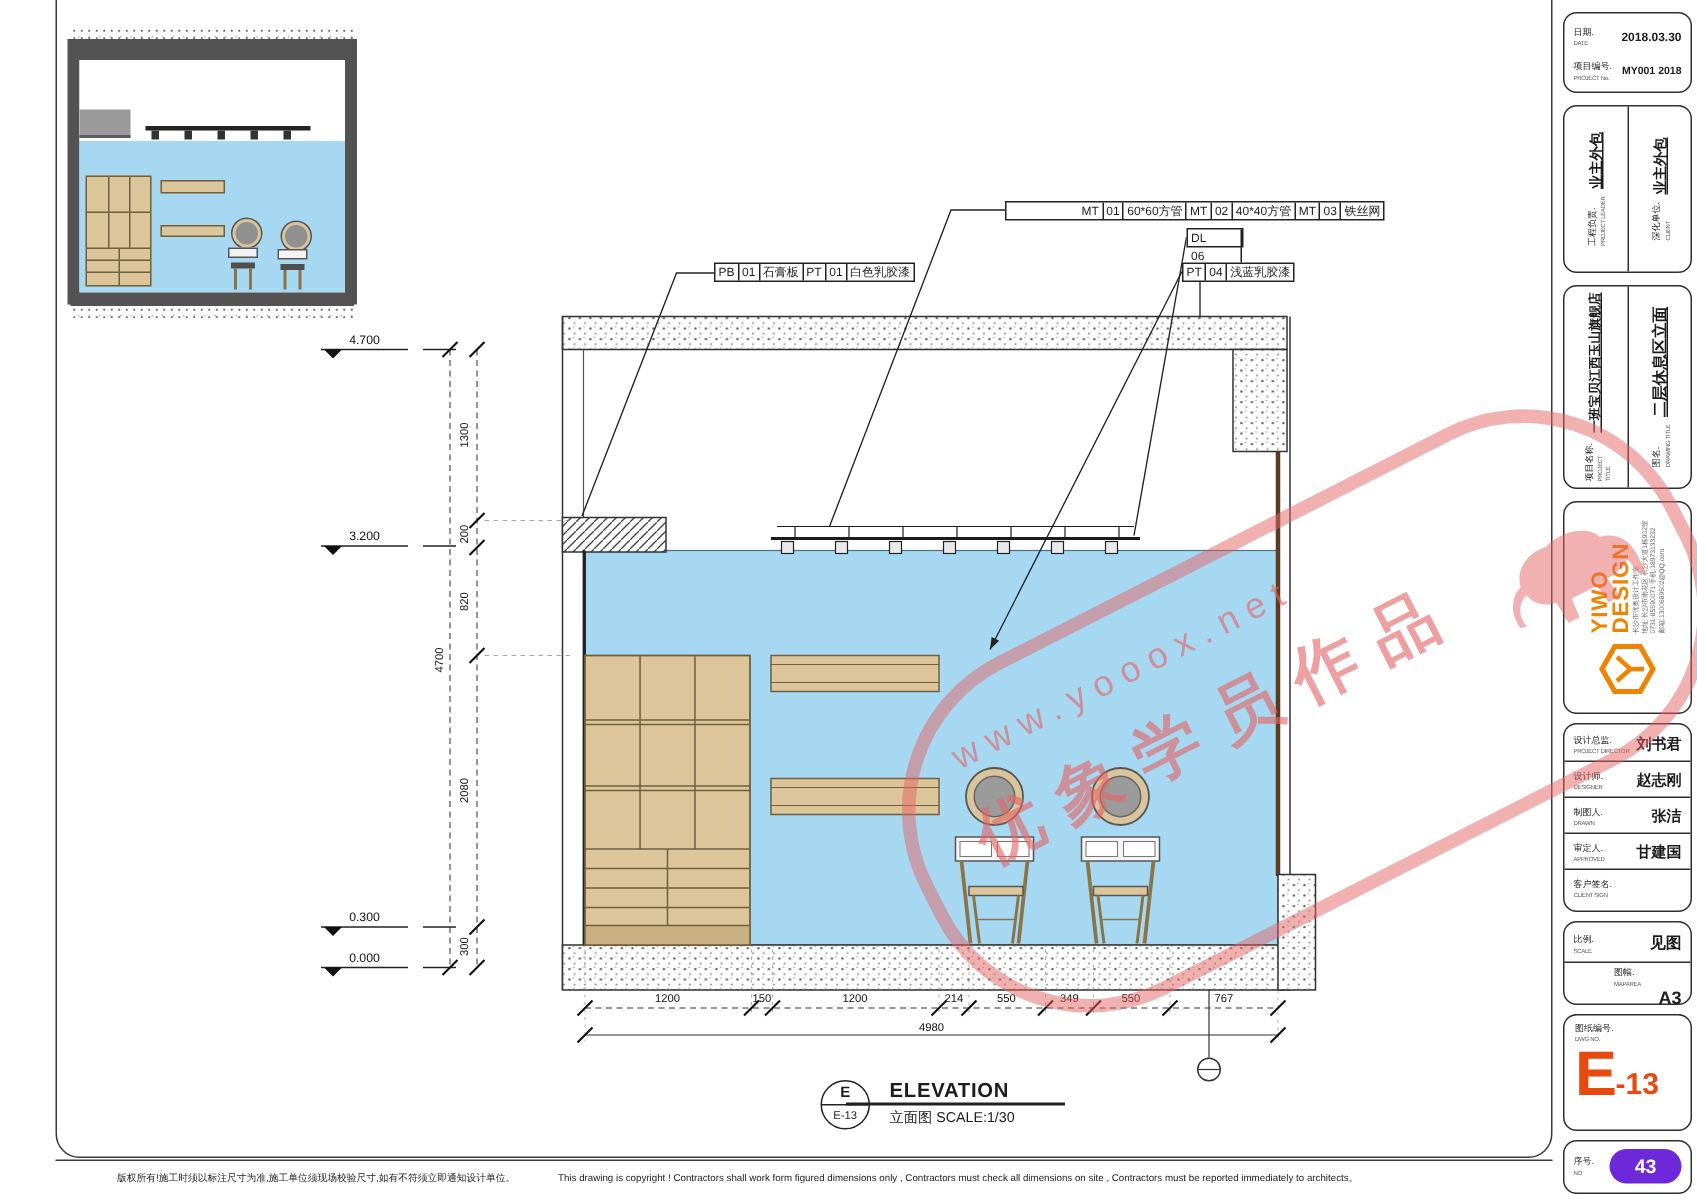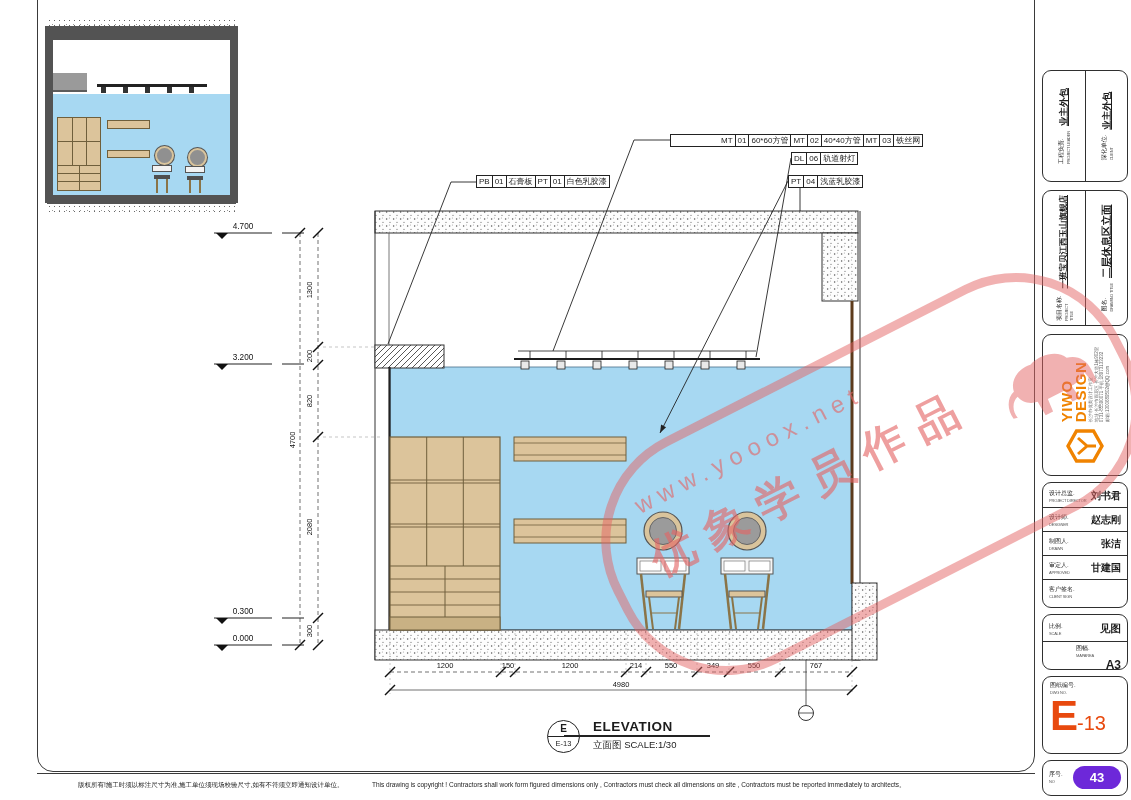--- a/index.html
+++ b/index.html
@@ -41,21 +41,21 @@
   .tb-lbl .cn{font-size:6px;color:#222;}
   .tb-lbl .en{font-size:4px;color:#555;letter-spacing:-.2px;}
   .tb-val{margin-left:auto;font-size:8px;font-weight:bold;}
   .tb-half{position:relative;width:50%;height:100%;box-sizing:border-box;}
   .tb-half + .tb-half{border-left:1px solid #2f2f2f;}
   .rotwrap{position:absolute;left:50%;top:50%;display:flex;align-items:center;justify-content:center;gap:5px;}
   .rot-val{font-size:9.5px;font-weight:bold;text-decoration:underline;white-space:nowrap;}
   .pill{margin-left:auto;width:48px;height:23px;background:#6d28d9;border-radius:12px;color:#fff;
     font-size:13px;font-weight:bold;text-align:center;line-height:23px;}
   .dwg-big{font-size:42px;font-weight:bold;color:#e8490e;line-height:.9;letter-spacing:-1px;}
-  .dwg-sub{font-size:20px;font-weight:normal;color:#e8490e;}
+  .dwg-sub{font-size:20px;font-weight:bold;color:#e8490e;}
   .brandname{font-size:15px;font-weight:bold;color:#f08300;line-height:.95;letter-spacing:.5px;}
   .brandtiny{font-size:4.5px;color:#666;line-height:1.25;white-space:nowrap;}
 
   
   .watermark{position:absolute;left:588px;top:348px;width:566px;height:252px;
     border:9px solid rgba(228,100,100,.5);border-radius:115px;transform:rotate(-27deg);
     z-index:60;padding:26px 40px;box-sizing:border-box;color:rgba(228,100,100,.62);pointer-events:none;}
   .wm-url{font-size:24px;letter-spacing:7px;margin-left:10px;}
   .wm-cap{font-size:44px;font-weight:bold;letter-spacing:15px;margin-top:14px;white-space:nowrap;}
   .wm-elephant{position:absolute;right:22px;top:82px;}
@@ -308,21 +308,21 @@
     <span>MT</span>
       <span>01</span>
       <span>60*60方管</span>
       <span>MT</span>
       <span>02</span>
       <span>40*40方管</span>
       <span>MT</span>
       <span>03</span>
       <span>铁丝网</span>
   </div>
-  <div class="callout" style="left:791px;top:152px;">
+  <div class="callout" style="left:791px;top:152px;flex-direction:column;">
     <span>DL</span>
       <span>06</span>
       <span>轨道射灯</span>
   </div>
   <div class="callout" style="left:476px;top:175px;">
     <span>PB</span>
       <span>01</span>
       <span>石膏板</span>
       <span>PT</span>
       <span>01</span>
@@ -335,20 +335,36 @@
   </div>
 
   <div class="cap-circle">
     <div class="cap-top">E</div>
     <div class="cap-bot">E-13</div>
   </div>
   <div class="cap-title">ELEVATION</div>
   <div class="cap-line"></div>
   <div class="cap-sub">立面图  SCALE:1/30</div>
 
+  <div class="tb-box" style="top:8px;height:54px;padding:3px 0;">
+    <div class="tb-row" style="height:24px;">
+      <div class="tb-lbl">
+          <div class="cn">日期.</div>
+          <div class="en">DATE</div>
+        </div>
+      <div class="tb-val">2018.03.30</div>
+    </div>
+    <div class="tb-row" style="height:22px;">
+      <div class="tb-lbl">
+          <div class="cn">项目编号.</div>
+          <div class="en">PROJECT No.</div>
+        </div>
+      <div class="tb-val" style="font-size:7px;">MY001 2018</div>
+    </div>
+  </div>
 
   <div class="tb-box" style="top:70px;height:112px;display:flex;">
     <div class="tb-half">
       <div class="rotwrap" style="width:100px;height:40px;margin-left:-50px;margin-top:-20px;transform:rotate(-90deg);">
         <div class="tb-lbl">
             <div class="cn">工程负责.</div>
             <div class="en">PROJECT LEADER</div>
           </div>
         <div class="rot-val">业主外包</div>
       </div>

